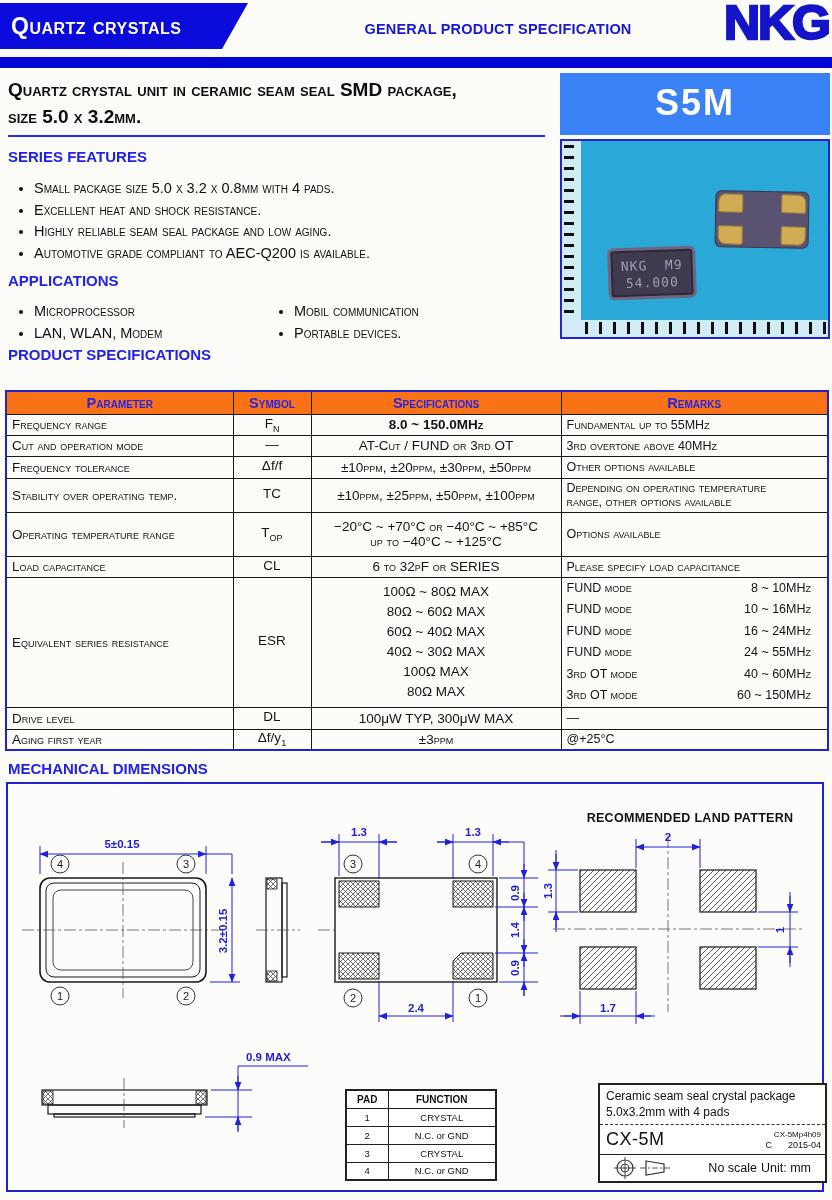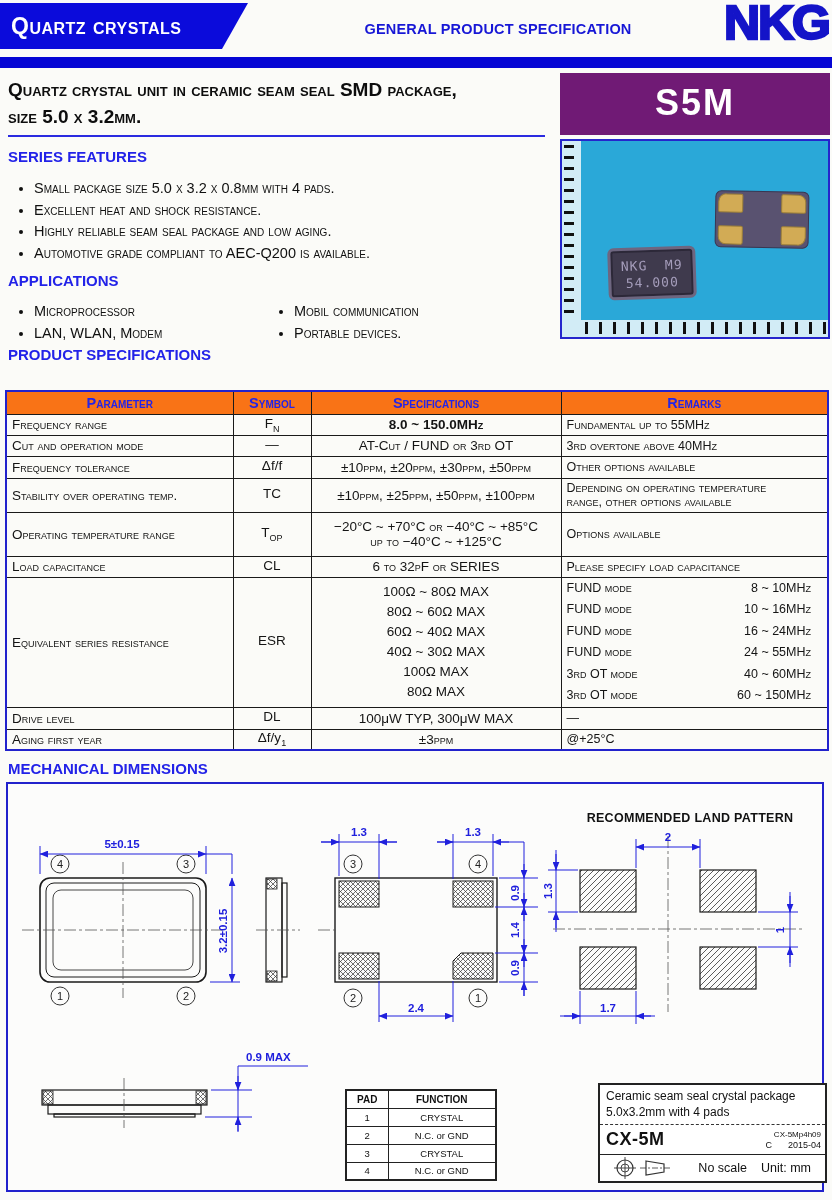--- a/index.html
+++ b/index.html
@@ -23,21 +23,21 @@
   .topbar { position:absolute; left:0; top:57px; width:832px; height:11px; background:#0606d4; }
 
   
   .doc-title { position:absolute; left:8px; top:76px; width:540px;
     font-size:19px; font-weight:bold; line-height:27px; color:#0d0d0d; }
   .doc-title-rule { position:absolute; left:8px; top:135px; width:537px; height:0;
     border-top:2px solid #2a2ae0; }
 
   
   .s5m { position:absolute; left:560px; top:73px; width:270px; height:62px;
-    background:#701a75; color:#fff; font-size:36px; font-weight:bold;
+    background:#3b82f6; color:#fff; font-size:36px; font-weight:bold;
     text-align:center; line-height:60px; letter-spacing:2px; }
   .photo { position:absolute; left:560px; top:139px; width:270px; height:200px;
     background:#2aa8d8; border:2px solid #2525cc; overflow:hidden; }
   .ruler-l { position:absolute; left:0; top:0; width:19px; height:100%; background:#d2ecf6; }
   .ruler-l-ticks { position:absolute; left:2px; top:4px; width:10px; bottom:20px;
     background:repeating-linear-gradient(to bottom,#101010 0 3px,transparent 3px 11px); }
   .ruler-b { position:absolute; left:19px; bottom:0; right:0; height:17px; background:#d2ecf6; }
   .ruler-b-ticks { position:absolute; left:4px; top:2px; right:2px; height:12px;
     background:repeating-linear-gradient(to right,#101010 0 3px,transparent 3px 14px); }
   .crystal-marked { position:absolute; left:46px; top:106px; width:88px; height:52px;
@@ -92,25 +92,25 @@
     font-size:9.5px; color:#111; }
   .pad-fn-table tr.h td { font-weight:bold; font-size:10px; }
   .pad-fn-table td:first-child { width:42px; }
 
   .title-block { position:absolute; left:590px; top:299px; width:229px;
     border:2px solid #222; background:#fff; color:#111; }
   .tb-desc { padding:3px 14px 4px 6px; font-size:12px; line-height:16px;
     border-bottom:1px dashed #333; }
   .tb-mid { display:flex; justify-content:space-between; align-items:center;
     height:30px; border-bottom:1px solid #222; padding:0 4px 0 6px; }
-  .tb-part { font-size:18px; font-weight:700; letter-spacing:.5px; }
+  .tb-part { font-size:18px; font-weight:400; letter-spacing:.5px; }
   .tb-refs { text-align:right; line-height:11px; }
   .tb-code { font-size:8px; }
   .tb-revdate { font-size:9px; display:flex; gap:16px; justify-content:flex-end; }
-  .tb-bottom { display:flex; align-items:center; height:26px; padding:0 14px; gap:14px; }
+  .tb-bottom { display:flex; align-items:center; height:26px; padding:0 14px; gap:4px; }
   .tb-scale, .tb-unit { font-size:12.5px; }
   .tb-scale { margin-left:auto; }
 </style>
 </head>
 <body>
 
 <div class="banner">
   <div class="banner-text sc">Quartz crystals</div>
 </div>
 <div class="gps">GENERAL PRODUCT SPECIFICATION</div>

